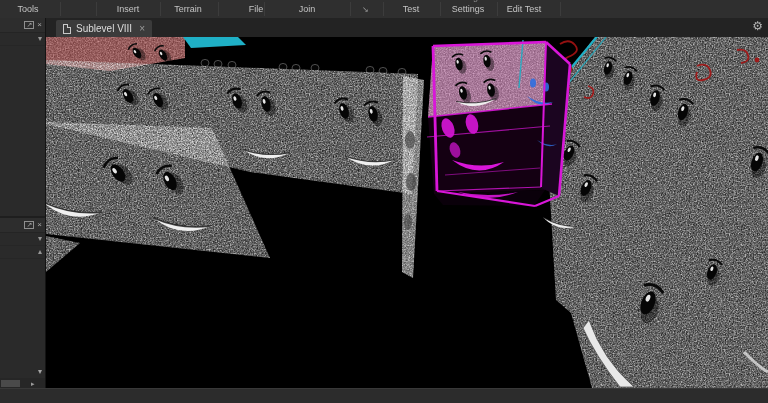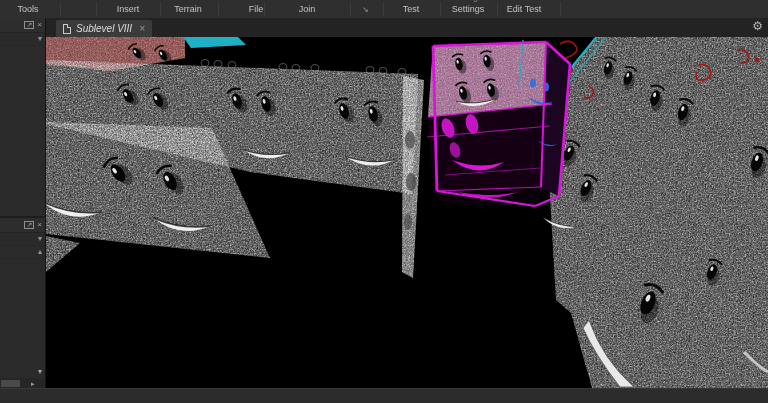--- a/index.html
+++ b/index.html
@@ -31,21 +31,21 @@
   .prow .pic{font-size:8px;color:#969696;}
   .pbody{flex:1;}
   .pbottom{height:12px;display:flex;justify-content:flex-end;align-items:center;padding:0 3px;}
   .hscroll{height:10px;display:flex;align-items:center;background:#262626;padding:1px;}
   .hthumb{width:19px;height:7px;background:#4a4a4a;}
   .hbtn{margin-left:11px;font-size:7px;color:#9a9a9a;line-height:1;}
 
   
   .content{flex:1;display:flex;flex-direction:column;}
   .tabbar{position:relative;height:19px;background:var(--tabbar_bg);}
-  .tab{position:absolute;left:10px;top:2px;height:17px;display:flex;align-items:center;gap:5px;padding:0 7px;background:var(--tab_bg);border-radius:2px 2px 0 0;color:#dcdcdc;font-size:10px;font-style:italic;}
+  .tab{position:absolute;left:10px;top:2px;height:17px;display:flex;align-items:center;gap:5px;padding:0 7px;background:var(--tab_bg);border-radius:2px 2px 0 0;color:#dcdcdc;font-size:10px;}
   .doc-icon{position:relative;width:8px;height:10px;border:1px solid #c9c9c9;background:#3b3b3b;}
   .doc-icon::after{content:"";position:absolute;top:-1px;right:-1px;width:3px;height:3px;background:var(--tab_bg);border-left:1px solid #c9c9c9;border-bottom:1px solid #c9c9c9;}
   .tab-close{font-size:10px;color:#9a9a9a;margin-left:2px;}
   .gear{position:absolute;right:5px;top:1px;font-size:12px;color:#b2b2b2;}
   .viewport{position:relative;flex:1;background:var(--viewport_bg);overflow:hidden;}
   .viewport svg{display:block;}
 
   
   .statusbar{width:768px;height:15px;background:var(--status_bg);border-top:1px solid #383838;}
 </style>

